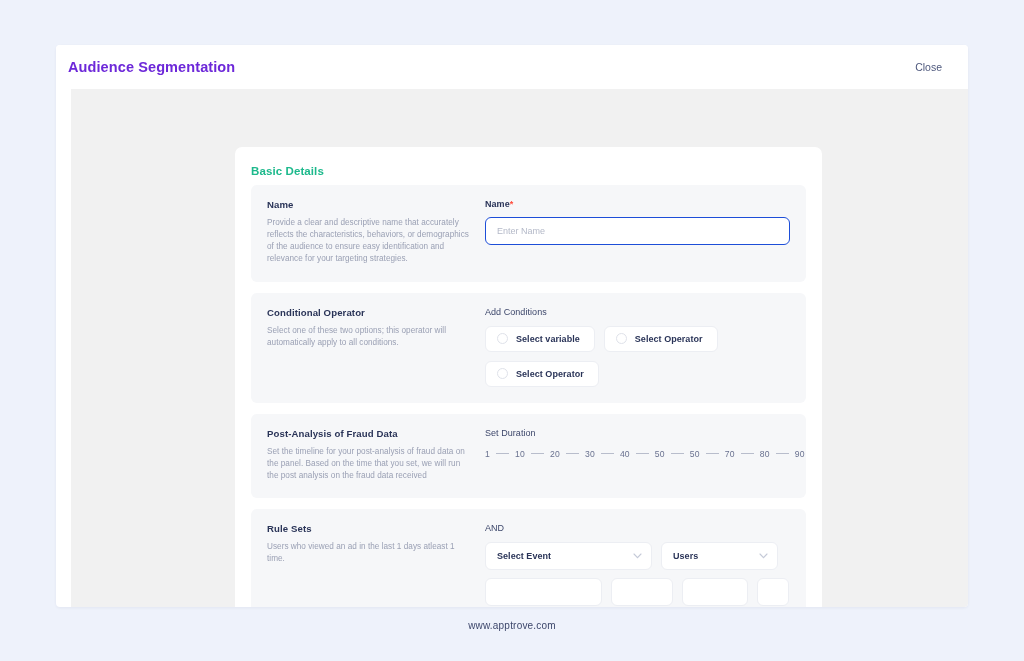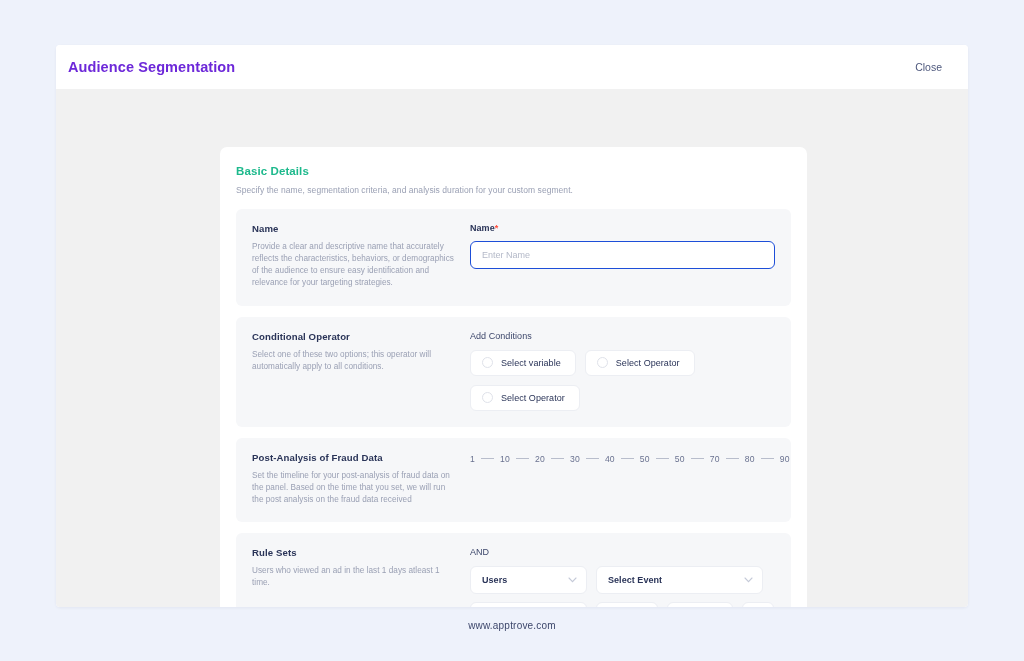--- a/index.html
+++ b/index.html
@@ -47,21 +47,21 @@
 
   .close-link {
     font-size: 10.5px;
     color: #4e587d;
     cursor: pointer;
   }
 
   
   .modal-body {
     position: absolute;
-    left: 0;
+    left: 15px;
     top: 44px;
     width: 912px;
     height: 518px;
     background: #f1f1f1;
     overflow: hidden;
   }
 
   
   .content-card {
     position: absolute;
@@ -178,21 +178,21 @@
     width: 11px;
     height: 11px;
     border-radius: 50%;
     border: 1px solid #dfe2ea;
     background: #ffffff;
     flex-shrink: 0;
   }
 
   .radio-text {
     font-size: 9px;
-    font-weight: normal;
+    font-weight: bold;
     color: #2a3458;
     white-space: nowrap;
     letter-spacing: 0.05px;
   }
 
   
   .duration-scale {
     display: flex;
     align-items: center;
     gap: 6px;
@@ -267,21 +267,20 @@
   <div class="modal-header">
     <div class="modal-title">Audience Segmentation</div>
     <div class="close-link">Close</div>
   </div>
 
   <div class="modal-body">
 
     <div class="content-card">
 
       <div class="card-heading">Basic Details</div>
-      <div class="card-sub">Specify the name, segmentation criteria, and analysis duration for your custom segment.</div>
 
       <div class="section">
         <div class="section-left">
           <div class="section-title">Name</div>
           <div class="section-desc">Provide a clear and descriptive name that accurately reflects the characteristics, behaviors, or demographics of the audience to ensure easy identification and relevance for your targeting strategies.</div>
         </div>
         <div class="section-right">
           <div class="field-label"><span>Name</span><span class="req">*</span></div>
           <input class="text-input" type="text" placeholder="Enter Name" style="">
         </div>
@@ -312,20 +311,21 @@
           </div>
         </div>
       </div>
 
       <div class="section">
         <div class="section-left">
           <div class="section-title">Post-Analysis of Fraud Data</div>
           <div class="section-desc">Set the timeline for your post-analysis of fraud data on the panel. Based on the time that you set, we will run the post analysis on the fraud data received</div>
         </div>
         <div class="section-right">
+          <div class="field-label-reg">Set Duration</div>
           <div class="duration-scale">
             <span class="duration-tick">1</span>
             <span class="duration-dash"></span>
             <span class="duration-tick">10</span>
             <span class="duration-dash"></span>
             <span class="duration-tick">20</span>
             <span class="duration-dash"></span>
             <span class="duration-tick">30</span>
             <span class="duration-dash"></span>
             <span class="duration-tick">40</span>
@@ -345,36 +345,36 @@
 
       <div class="section">
         <div class="section-left">
           <div class="section-title">Rule Sets</div>
           <div class="section-desc">Users who viewed an ad in the last 1 days atleast 1 time.</div>
         </div>
         <div class="section-right">
           <div class="field-label-reg">AND</div>
 
           <div class="rule-row">
+            <div class="select-box w-event">
+              <span class="sel-text">Select Event</span>
+              <span class="chev">
+                <svg width="9" height="6" viewBox="0 0 9 6">
+                    <path d="M1 1 L4.5 4.6 L8 1" stroke="#c5cad8" stroke-width="1.1" fill="none" stroke-linecap="round"></path>
+                  </svg>
+              </span>
+            </div>
             <div class="select-box w-users">
               <span class="sel-text">Users</span>
               <span class="chev">
                 <svg width="9" height="6" viewBox="0 0 9 6">
                     <path d="M1 1 L4.5 4.6 L8 1" stroke="#c5cad8" stroke-width="1.1" fill="none" stroke-linecap="round"></path>
                   </svg>
               </span>
             </div>
-            <div class="select-box w-event">
-              <span class="sel-text">Select Event</span>
-              <span class="chev">
-                <svg width="9" height="6" viewBox="0 0 9 6">
-                    <path d="M1 1 L4.5 4.6 L8 1" stroke="#c5cad8" stroke-width="1.1" fill="none" stroke-linecap="round"></path>
-                  </svg>
-              </span>
-            </div>
           </div>
 
           <div class="rule-row">
             <div class="select-box w-inlast">
               
               
             </div>
             <div class="select-box w-day">
               
             </div>

